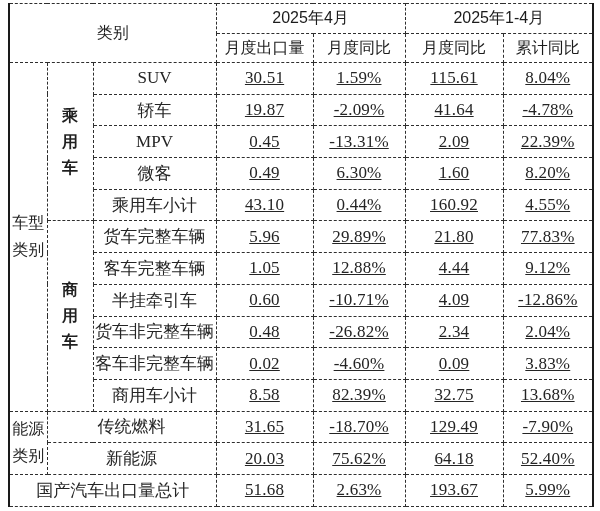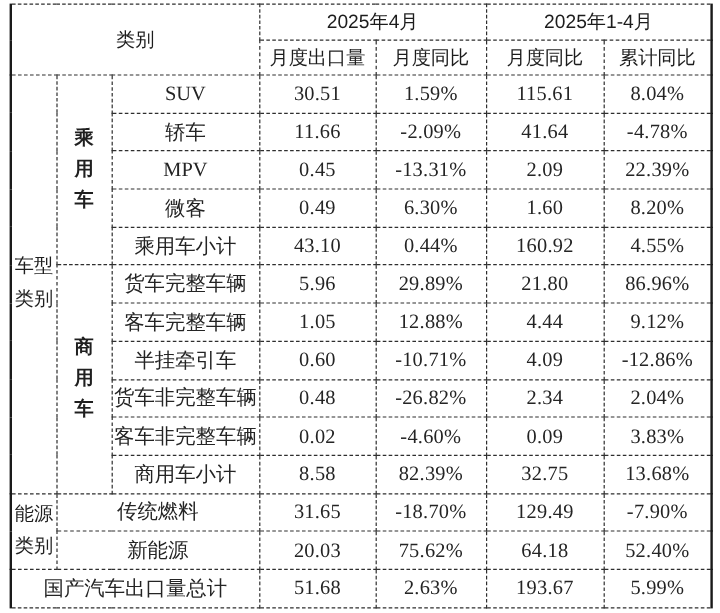--- a/index.html
+++ b/index.html
@@ -43,21 +43,21 @@
   .hdr {
     font-family: "Liberation Sans", "DejaVu Sans", sans-serif;
     font-weight: 700;
     font-size: 16px;
     color: #1c1c1c;
   }
   .name, .num {
     font-size: 17px;
     color: #242424;
   }
-  .num { letter-spacing: 0.2px; }
+  .num { letter-spacing: 0.2px; text-decoration: underline; }
   
   .group-label span {
     display: inline-block;
     width: 2.15em;
     word-break: break-all;
     line-height: 1.65;
     font-size: 16px;
   }
   
   .vert-label span {
@@ -102,21 +102,21 @@
       <td class="vert-label" rowspan="5"><span>乘用车</span></td>
       <td class="name">SUV</td>
       <td class="num">30.51</td>
       <td class="num">1.59%</td>
       <td class="num">115.61</td>
       <td class="num">8.04%</td>
     </tr>
 
     <tr class="body-row">
       <td class="name">轿车</td>
-      <td class="num">11.66</td>
+      <td class="num">19.87</td>
       <td class="num">-2.09%</td>
       <td class="num">41.64</td>
       <td class="num">-4.78%</td>
     </tr>
 
     <tr class="body-row">
       <td class="name">MPV</td>
       <td class="num">0.45</td>
       <td class="num">-13.31%</td>
       <td class="num">2.09</td>
@@ -138,21 +138,21 @@
       <td class="num">160.92</td>
       <td class="num">4.55%</td>
     </tr>
 
     <tr class="body-row">
       <td class="vert-label" rowspan="6"><span>商用车</span></td>
       <td class="name">货车完整车辆</td>
       <td class="num">5.96</td>
       <td class="num">29.89%</td>
       <td class="num">21.80</td>
-      <td class="num">86.96%</td>
+      <td class="num">77.83%</td>
     </tr>
 
     <tr class="body-row">
       <td class="name">客车完整车辆</td>
       <td class="num">1.05</td>
       <td class="num">12.88%</td>
       <td class="num">4.44</td>
       <td class="num">9.12%</td>
     </tr>
 

